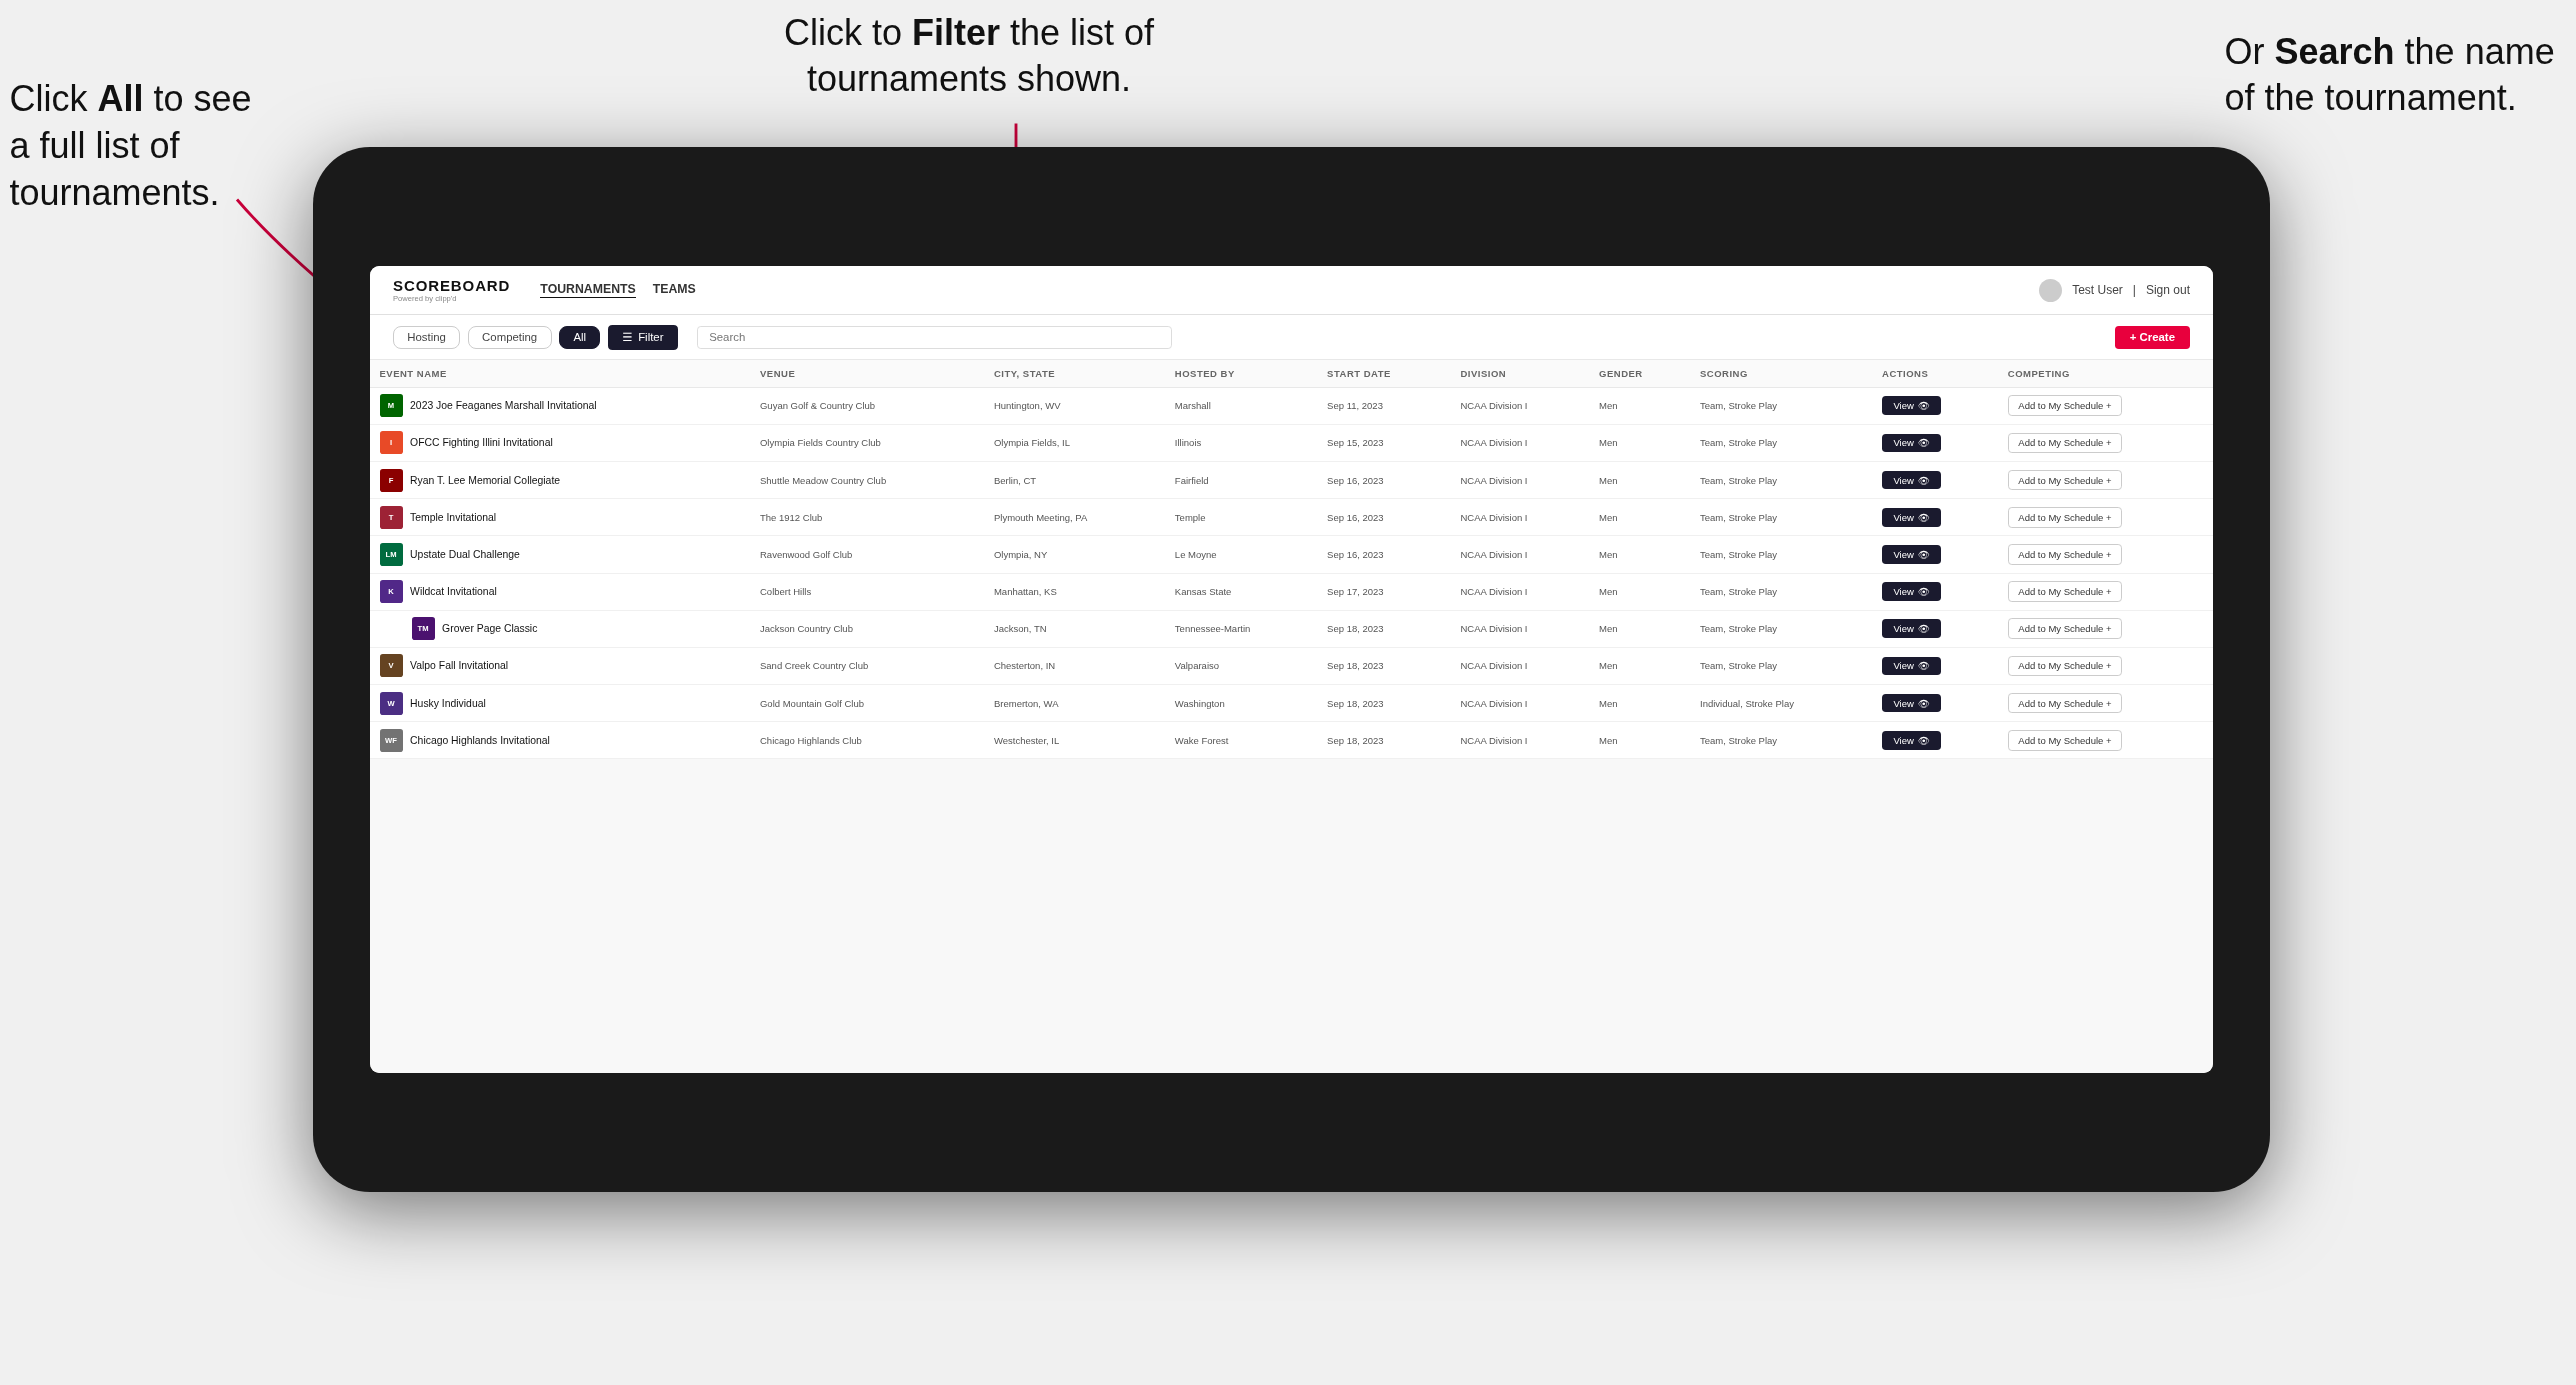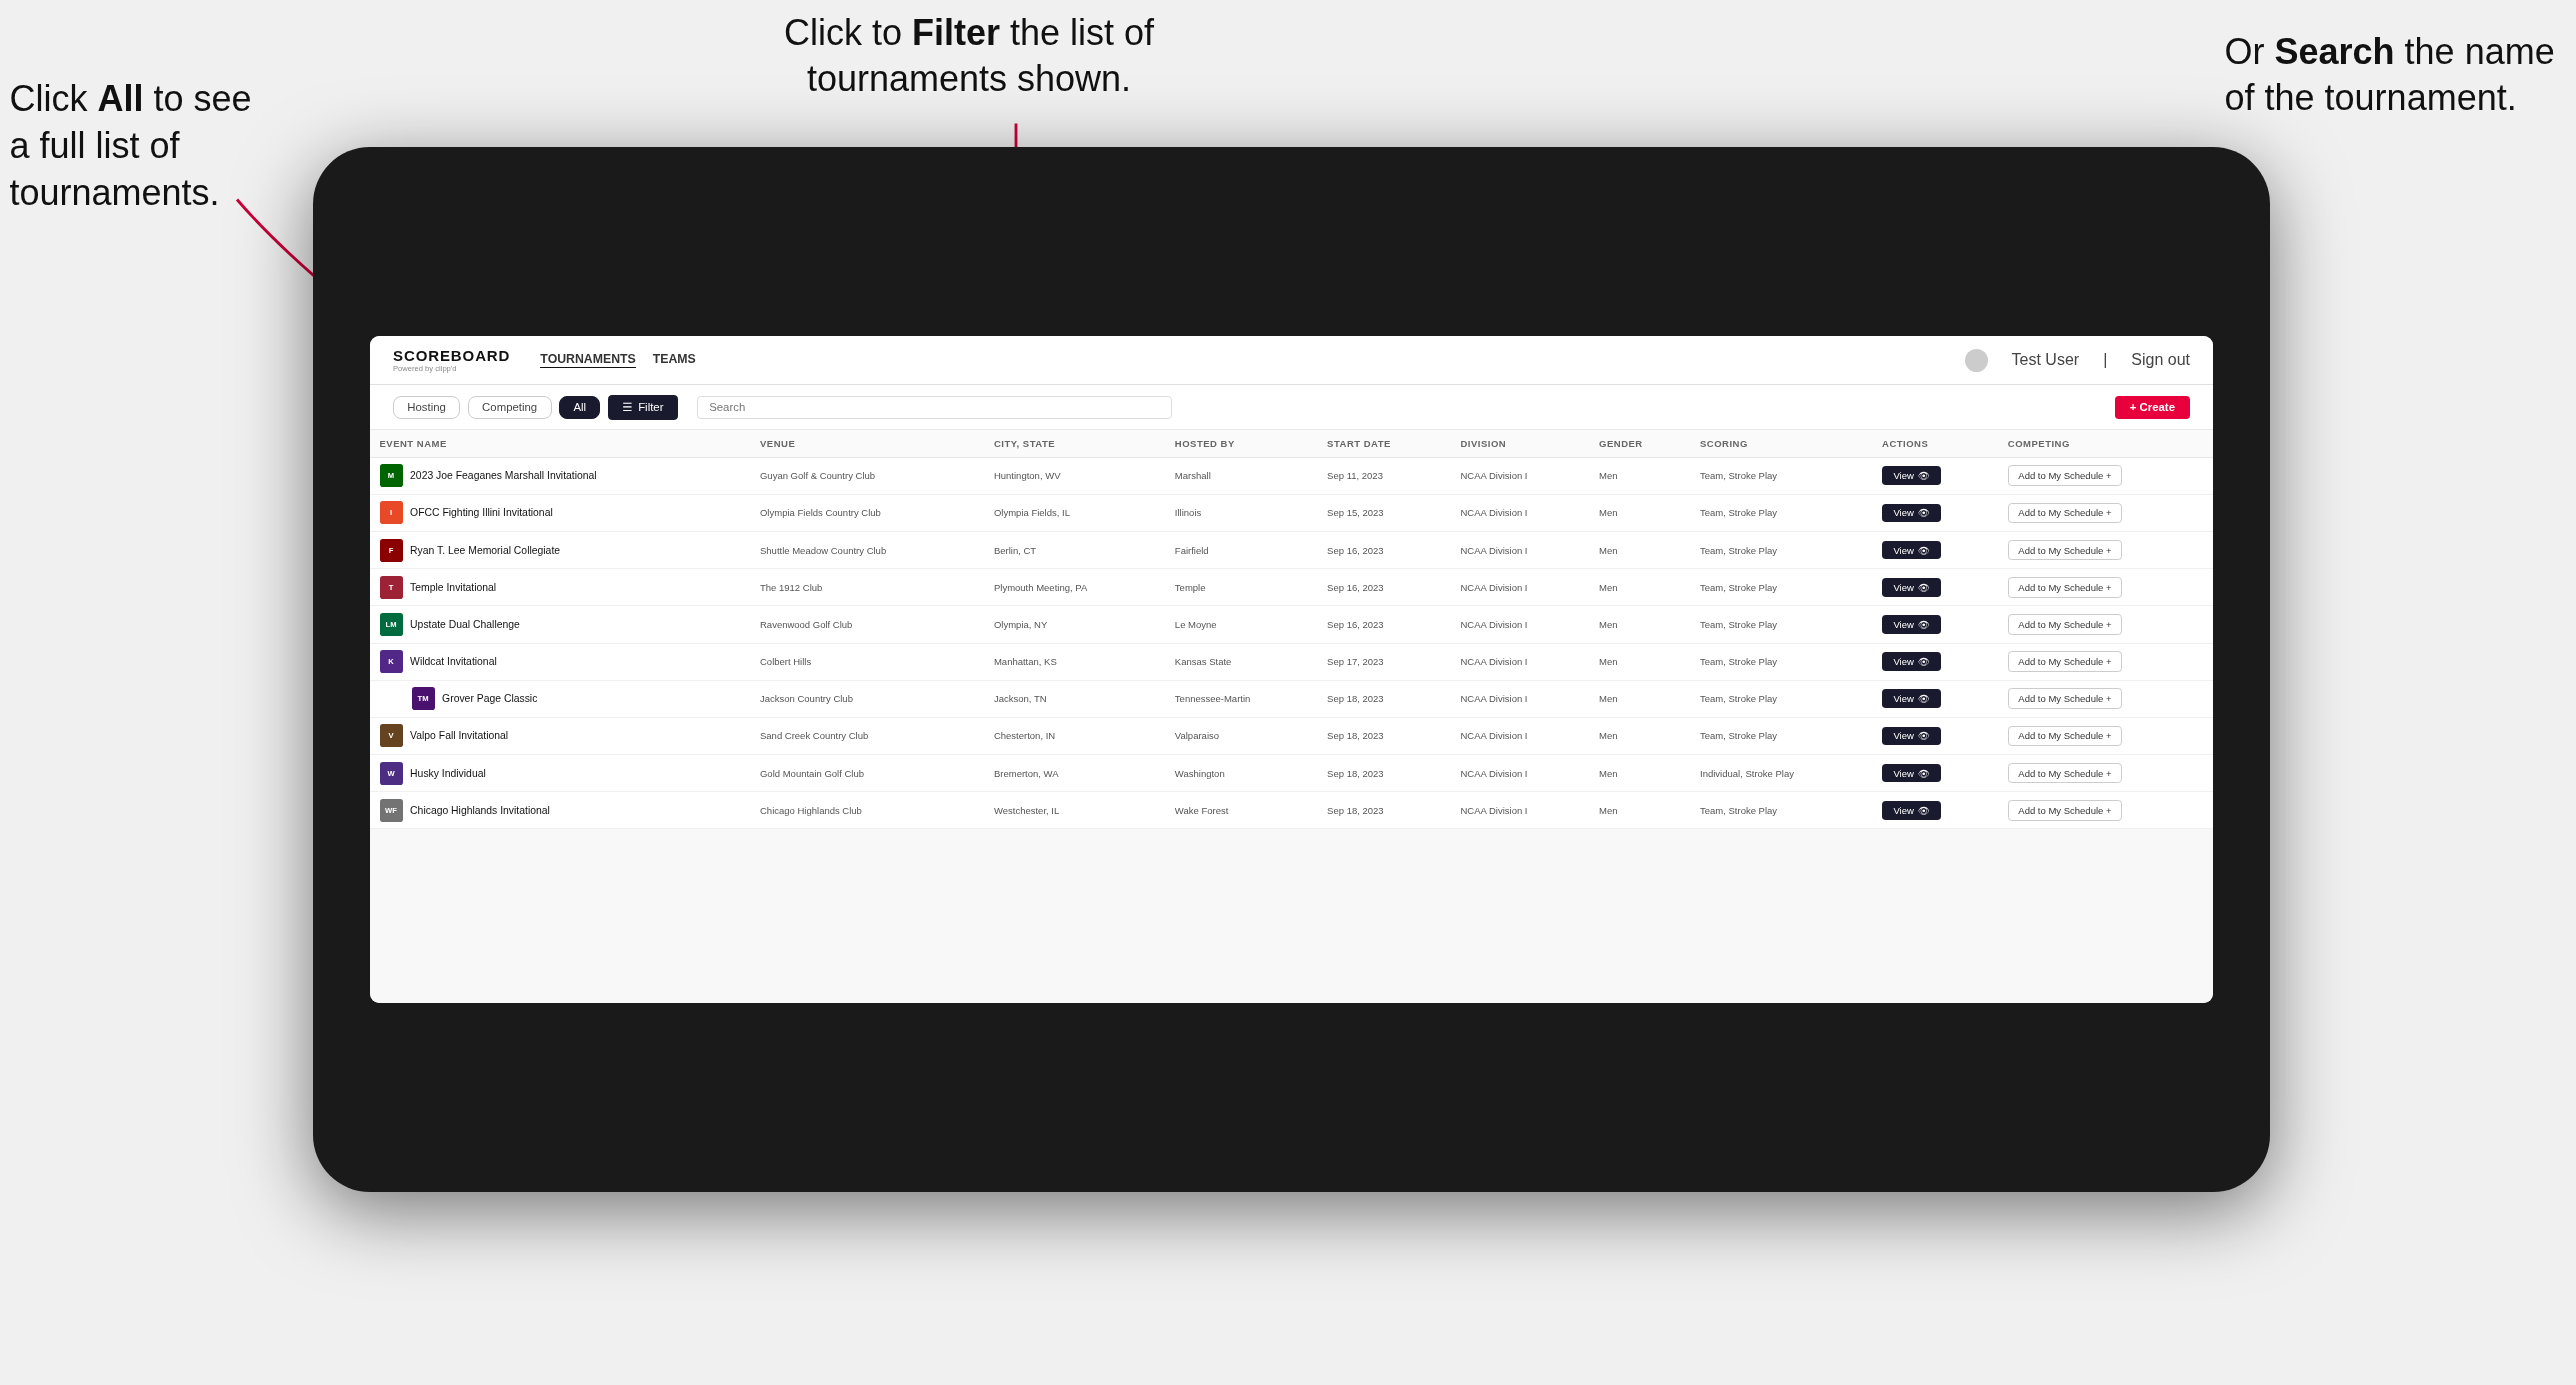--- a/index.html
+++ b/index.html
@@ -40,21 +40,21 @@
       height: 1045px;
       background: #1a1a1a;
       border-radius: 57px;
       box-shadow: 0 19px 76px rgba(0,0,0,0.5);
       display: flex;
       align-items: center;
       justify-content: center;
     }
     .tablet-screen {
       width: 1843px;
-      height: 667px;
+      height: 807px;
       background: #f5f5f5;
       border-radius: 9.5px;
       overflow: hidden;
       display: flex;
       flex-direction: column;
     }
 
     
     .app-header {
       background: #fff;
@@ -91,22 +91,22 @@
       cursor: pointer;
       padding-bottom: 1.9px;
     }
     .nav-item.active {
       border-bottom: 1.9px solid #111;
     }
     .header-right {
       margin-left: auto;
       display: flex;
       align-items: center;
-      gap: 24px;
-      font-size: 16px;
+      gap: 10px;
+      font-size: 12px;
       color: #444;
     }
     .user-avatar {
       width: 23px;
       height: 23px;
       background: #ccc;
       border-radius: 50%;
     }
 
     

